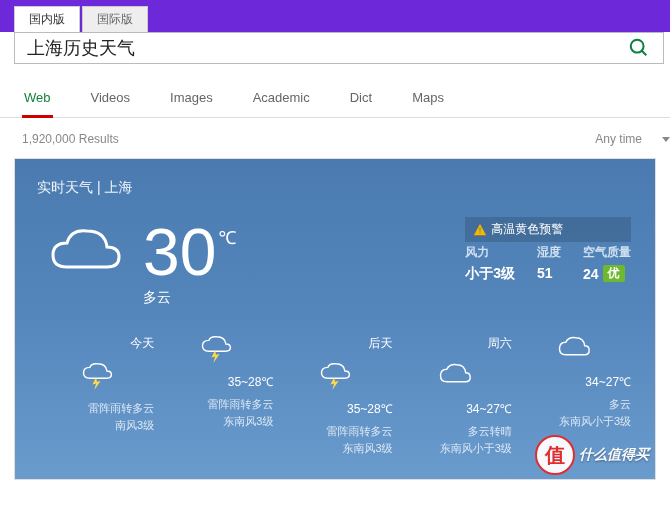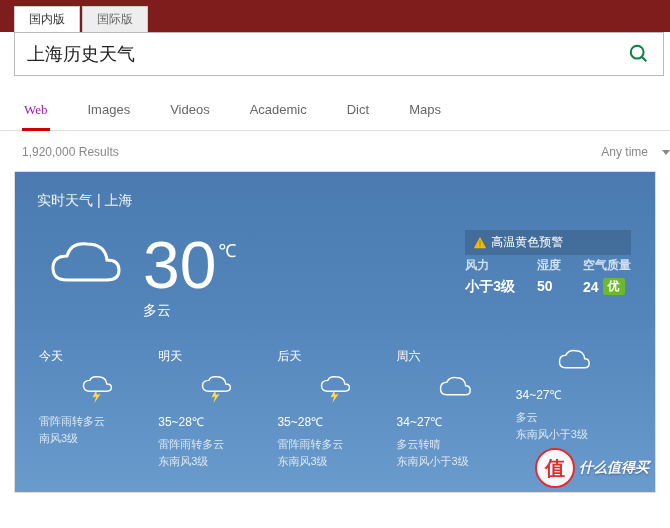--- a/index.html
+++ b/index.html
@@ -1,32 +1,32 @@
 <!DOCTYPE html>
 <html><head>
 <meta charset="utf-8">
 <style>
 * { margin: 0; padding: 0; box-sizing: border-box; }
 body { font-family: "Microsoft YaHei", Arial, sans-serif; font-size: 13px; color: #444; background: #fff; width: 670px; }
 
-.version-tabs { display: flex; padding: 6px 0 0 14px; background: #7f1d1d; }
+.version-tabs { display: flex; padding: 6px 0 0 14px; background: #6d28d9; }
 .v-tab { padding: 4px 14px; border: 1px solid #ccc; border-bottom: none; background: #eee; color: #666; cursor: pointer; font-size: 12px; margin-right: 2px; }
 .v-tab.active { background: #fff; color: #333; }
 
-.search-bar { display: flex; align-items: center; border: 1px solid #bbb; margin: 0 6px 18px 14px; height: 44px; }
+.search-bar { display: flex; align-items: center; border: 1px solid #bbb; margin: 0 6px 18px 14px; height: 32px; }
 .search-input { flex: 1; border: none; outline: none; font-size: 18px; padding: 0 12px; color: #222; }
 .search-btn { width: 48px; height: 100%; display: flex; align-items: center; justify-content: center; cursor: pointer; }
 .search-btn svg { stroke: #0a8043; }
 
 .cat-tabs { display: flex; gap: 36px; padding: 0 0 0 22px; border-bottom: 1px solid #ddd; }
 .cat-tab { padding: 8px 2px 10px 2px; color: #666; cursor: pointer; font-size: 13px; }
-.cat-tab.active { color: #a21caf; border-bottom: 3px solid #d10000; margin-bottom: -1px; font-weight: 500; font-family: Liberation Serif, serif; }
+.cat-tab.active { color: #15803d; border-bottom: 3px solid #d10000; margin-bottom: -1px; font-weight: 500; }
 
 .meta-row { display: flex; align-items: center; gap: 26px; padding: 14px 0 12px 22px; color: #888; font-size: 12px; justify-content: space-between; }
-.dropdown { display: flex; align-items: center; gap: 14px; cursor: pointer; }
+.dropdown { display: flex; align-items: center; gap: 20px; cursor: pointer; }
 .caret { width: 0; height: 0; border-left: 4px solid transparent; border-right: 4px solid transparent; border-top: 5px solid #888; }
 
 .card { margin: 0 14px; border: 1px solid #dedede; }
 .weather-panel { background: linear-gradient(to bottom, #4a7ab0 0%, #5385bb 45%, #6a9bcd 100%); color: #fff; padding: 20px 22px 8px 22px; position: relative; min-height: 320px; }
 .panel-title { font-size: 14px; margin-bottom: 22px; color: #f0f4f9; }
 
 .current-row { display: flex; align-items: flex-start; }
 .cur-icon { margin: 4px 16px 0 6px; }
 .cur-temp { display: flex; align-items: flex-start; }
 .temp-num { font-size: 66px; font-weight: 300; line-height: 1; }
@@ -35,21 +35,21 @@
 
 .right-box { position: absolute; right: 24px; top: 58px; font-size: 12px; }
 .warn { background: rgba(0,0,0,0.15); padding: 4px 8px; display: flex; align-items: center; gap: 4px; margin-bottom: 2px; }
 .warn-ico { width: 14px; height: 14px; }
 .stats { display: flex; gap: 22px; font-weight: bold; }
 .stat-label { color: #cfe0ef; margin-bottom: 4px; }
 .stat-val { color: #fff; font-size: 14px; display: flex; align-items: center; gap: 4px; }
 .aqi-badge { background: #6eb82d; color: #fff; padding: 0 5px; border-radius: 2px; font-size: 12px; }
 
 .forecast { display: flex; margin-top: 28px; }
-.day { flex: 1; text-align: left; font-size: 12px; padding: 0 2px; }
+.day { flex: 1; text-align: right; font-size: 12px; padding: 0 2px; }
 .day-name { margin-bottom: 10px; }
 .day-ico { margin: 0 auto 10px auto; width: 36px; height: 28px; }
 .day-temp { margin-bottom: 6px; }
 .day-desc, .day-wind { color: #dde9f4; font-size: 11px; line-height: 1.5; }
 
 .watermark { position: absolute; right: 6px; bottom: 4px; display: flex; align-items: center; gap: 4px; opacity: 0.95; }
 .wm-circle { width: 40px; height: 40px; border-radius: 50%; background: #fff; color: #e62828; display: flex; align-items: center; justify-content: center; font-size: 20px; font-weight: bold; border: 2px solid #e62828; }
 .wm-text { color: #fff; font-size: 14px; font-weight: bold; text-shadow: 0 1px 2px rgba(0,0,0,.4); font-style: italic; }
 </style>
 </head>
@@ -65,22 +65,22 @@
   <div class="search-btn">
     <svg width="22" height="22" viewBox="0 0 24 24" fill="none" stroke-width="2.2">
         <circle cx="10" cy="10" r="7"></circle>
         <line x1="20" y1="20" x2="15" y2="15"></line>
       </svg>
   </div>
 </div>
 
 <div class="cat-tabs">
   <div class="cat-tab active">Web</div>
+  <div class="cat-tab">Videos</div>
   <div class="cat-tab">Images</div>
-  <div class="cat-tab">Videos</div>
   <div class="cat-tab">Academic</div>
   <div class="cat-tab">Dict</div>
   <div class="cat-tab">Maps</div>
 </div>
 
 <div class="meta-row">
   <span>1,920,000 Results</span>
   <div class="dropdown">
     <span>Any time</span>
     <span class="caret"></span>
@@ -117,21 +117,21 @@
           </svg>
         <span>高温黄色预警</span>
       </div>
       <div class="stats">
         <div>
           <div class="stat-label">风力</div>
           <div class="stat-val">小于3级</div>
         </div>
         <div>
           <div class="stat-label">湿度</div>
-          <div class="stat-val">50</div>
+          <div class="stat-val">51</div>
         </div>
         <div>
           <div class="stat-label">空气质量</div>
           <div class="stat-val">
             <span>24</span>
             <span class="aqi-badge">优</span>
           </div>
         </div>
       </div>
     </div>
@@ -140,21 +140,20 @@
         <div class="day">
           <div class="day-name">今天</div>
           <div class="day-ico"><svg viewBox="0 0 40 32">
               <path d="M12 18 Q5 18 5 12 Q5 6 12 6 Q14 1 21 2 Q30 2 31 10 Q36 10 36 14 Q36 18 31 18 Z" fill="none" stroke="#fff" stroke-width="1.6"></path>
               <path d="M19 17 L15 25 L19 24 L17 31 L24 21 L20 22 Z" fill="#ffd94a"></path>
             </svg></div>
           <div class="day-desc">雷阵雨转多云</div>
           <div class="day-wind">南风3级</div>
         </div>
         <div class="day">
-          <div class="day-name">明天</div>
           <div class="day-ico"><svg viewBox="0 0 40 32">
               <path d="M12 18 Q5 18 5 12 Q5 6 12 6 Q14 1 21 2 Q30 2 31 10 Q36 10 36 14 Q36 18 31 18 Z" fill="none" stroke="#fff" stroke-width="1.6"></path>
               <path d="M19 17 L15 25 L19 24 L17 31 L24 21 L20 22 Z" fill="#ffd94a"></path>
             </svg></div>
           <div class="day-temp">35~28℃</div>
           <div class="day-desc">雷阵雨转多云</div>
           <div class="day-wind">东南风3级</div>
         </div>
         <div class="day">
           <div class="day-name">后天</div>

